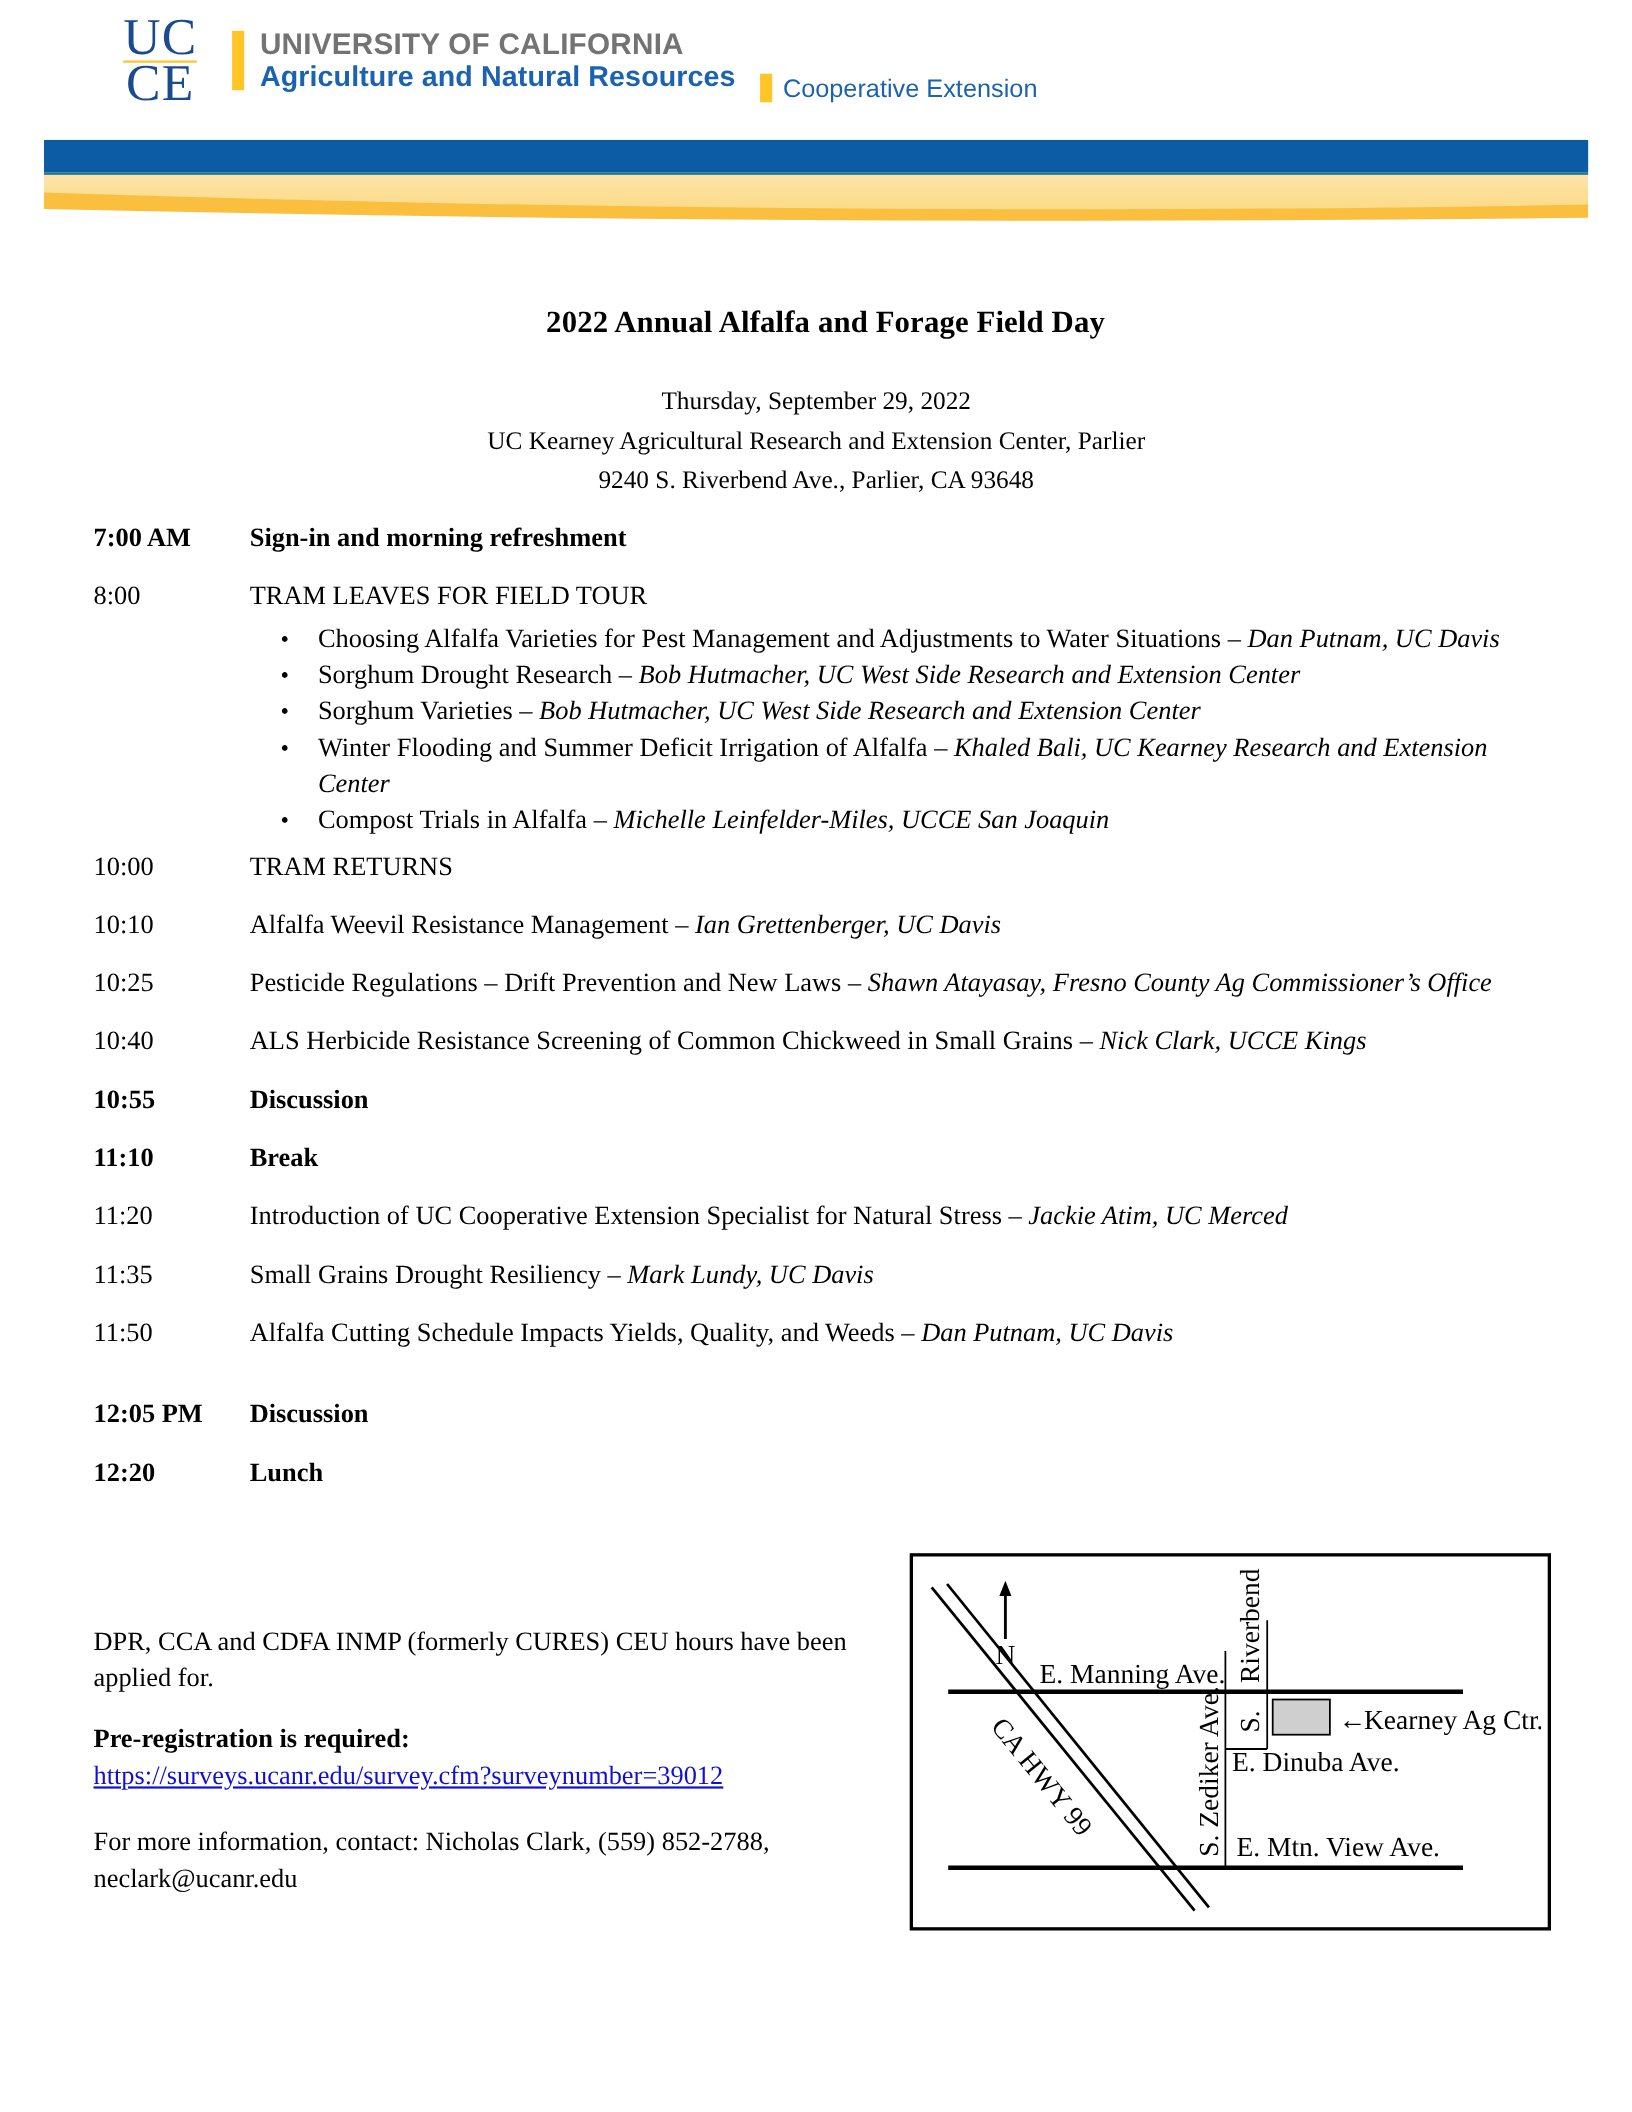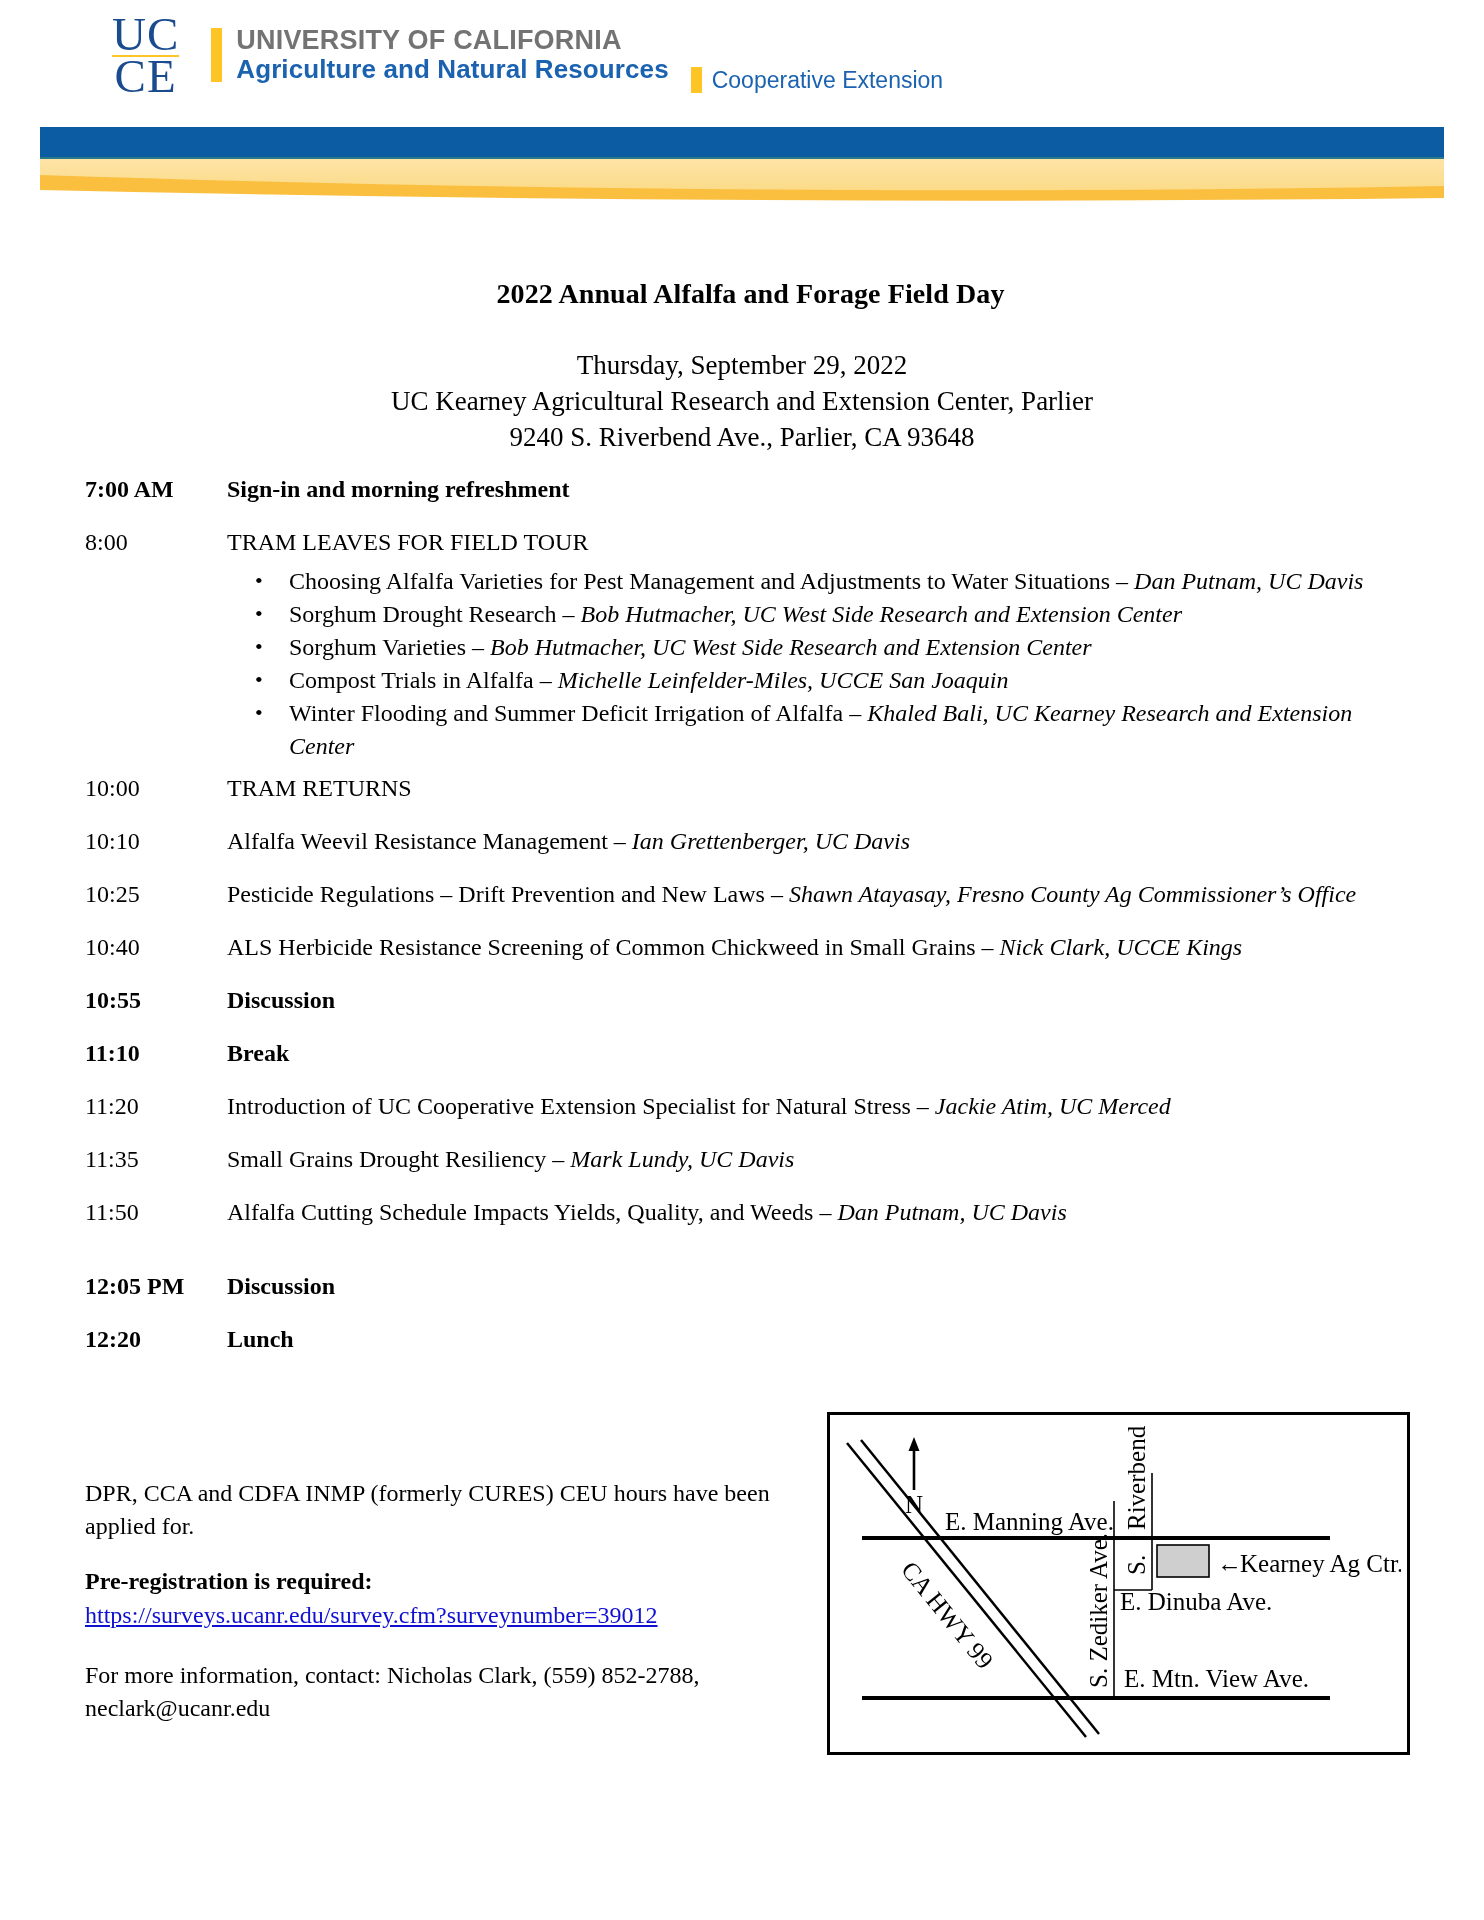--- a/index.html
+++ b/index.html
@@ -118,21 +118,21 @@
     text-align: center;
   }
   .doc-title {
     font-size: 28px;
     font-weight: bold;
     letter-spacing: 0.1px;
     margin: 0 0 37px 0;
     padding-left: 17px;
   }
   .doc-sub {
-    font-size: 27px;
+    font-size: 23px;
     line-height: 36px;
     margin: 0;
   }
 
   
   .agenda {
     position: absolute;
     left: 85px;
     top: 472px;
     width: 1320px;
@@ -264,22 +264,22 @@
 
   <div class="row" style="margin-bottom:4px">
     <div class="time">8:00</div>
     <div class="desc">TRAM LEAVES FOR FIELD TOUR</div>
   </div>
 
   <ul class="tour">
     <li><span>Choosing Alfalfa Varieties for Pest Management and Adjustments to Water Situations</span><span> – </span><span class="it">Dan Putnam, UC Davis</span></li>
     <li><span>Sorghum Drought Research</span><span> – </span><span class="it">Bob Hutmacher, UC West Side Research and Extension Center</span></li>
     <li><span>Sorghum Varieties</span><span> – </span><span class="it">Bob Hutmacher, UC West Side Research and Extension Center</span></li>
+    <li><span>Winter Flooding and Summer Deficit Irrigation of Alfalfa</span><span> – </span><span class="it">Khaled Bali, UC Kearney Research and Extension Center</span></li>
     <li><span>Compost Trials in Alfalfa</span><span> – </span><span class="it">Michelle Leinfelder-Miles, UCCE San Joaquin</span></li>
-    <li><span>Winter Flooding and Summer Deficit Irrigation of Alfalfa</span><span> – </span><span class="it">Khaled Bali, UC Kearney Research and Extension Center</span></li>
   </ul>
 
   <div class="row">
     <div class="time">10:00</div>
     <div class="desc">TRAM RETURNS</div>
   </div>
 
   <div class="row">
     <div class="time">10:10</div>
     <div class="desc"><span>Alfalfa Weevil Resistance Management</span><span> – </span><span class="it">Ian Grettenberger, UC Davis</span></div>

